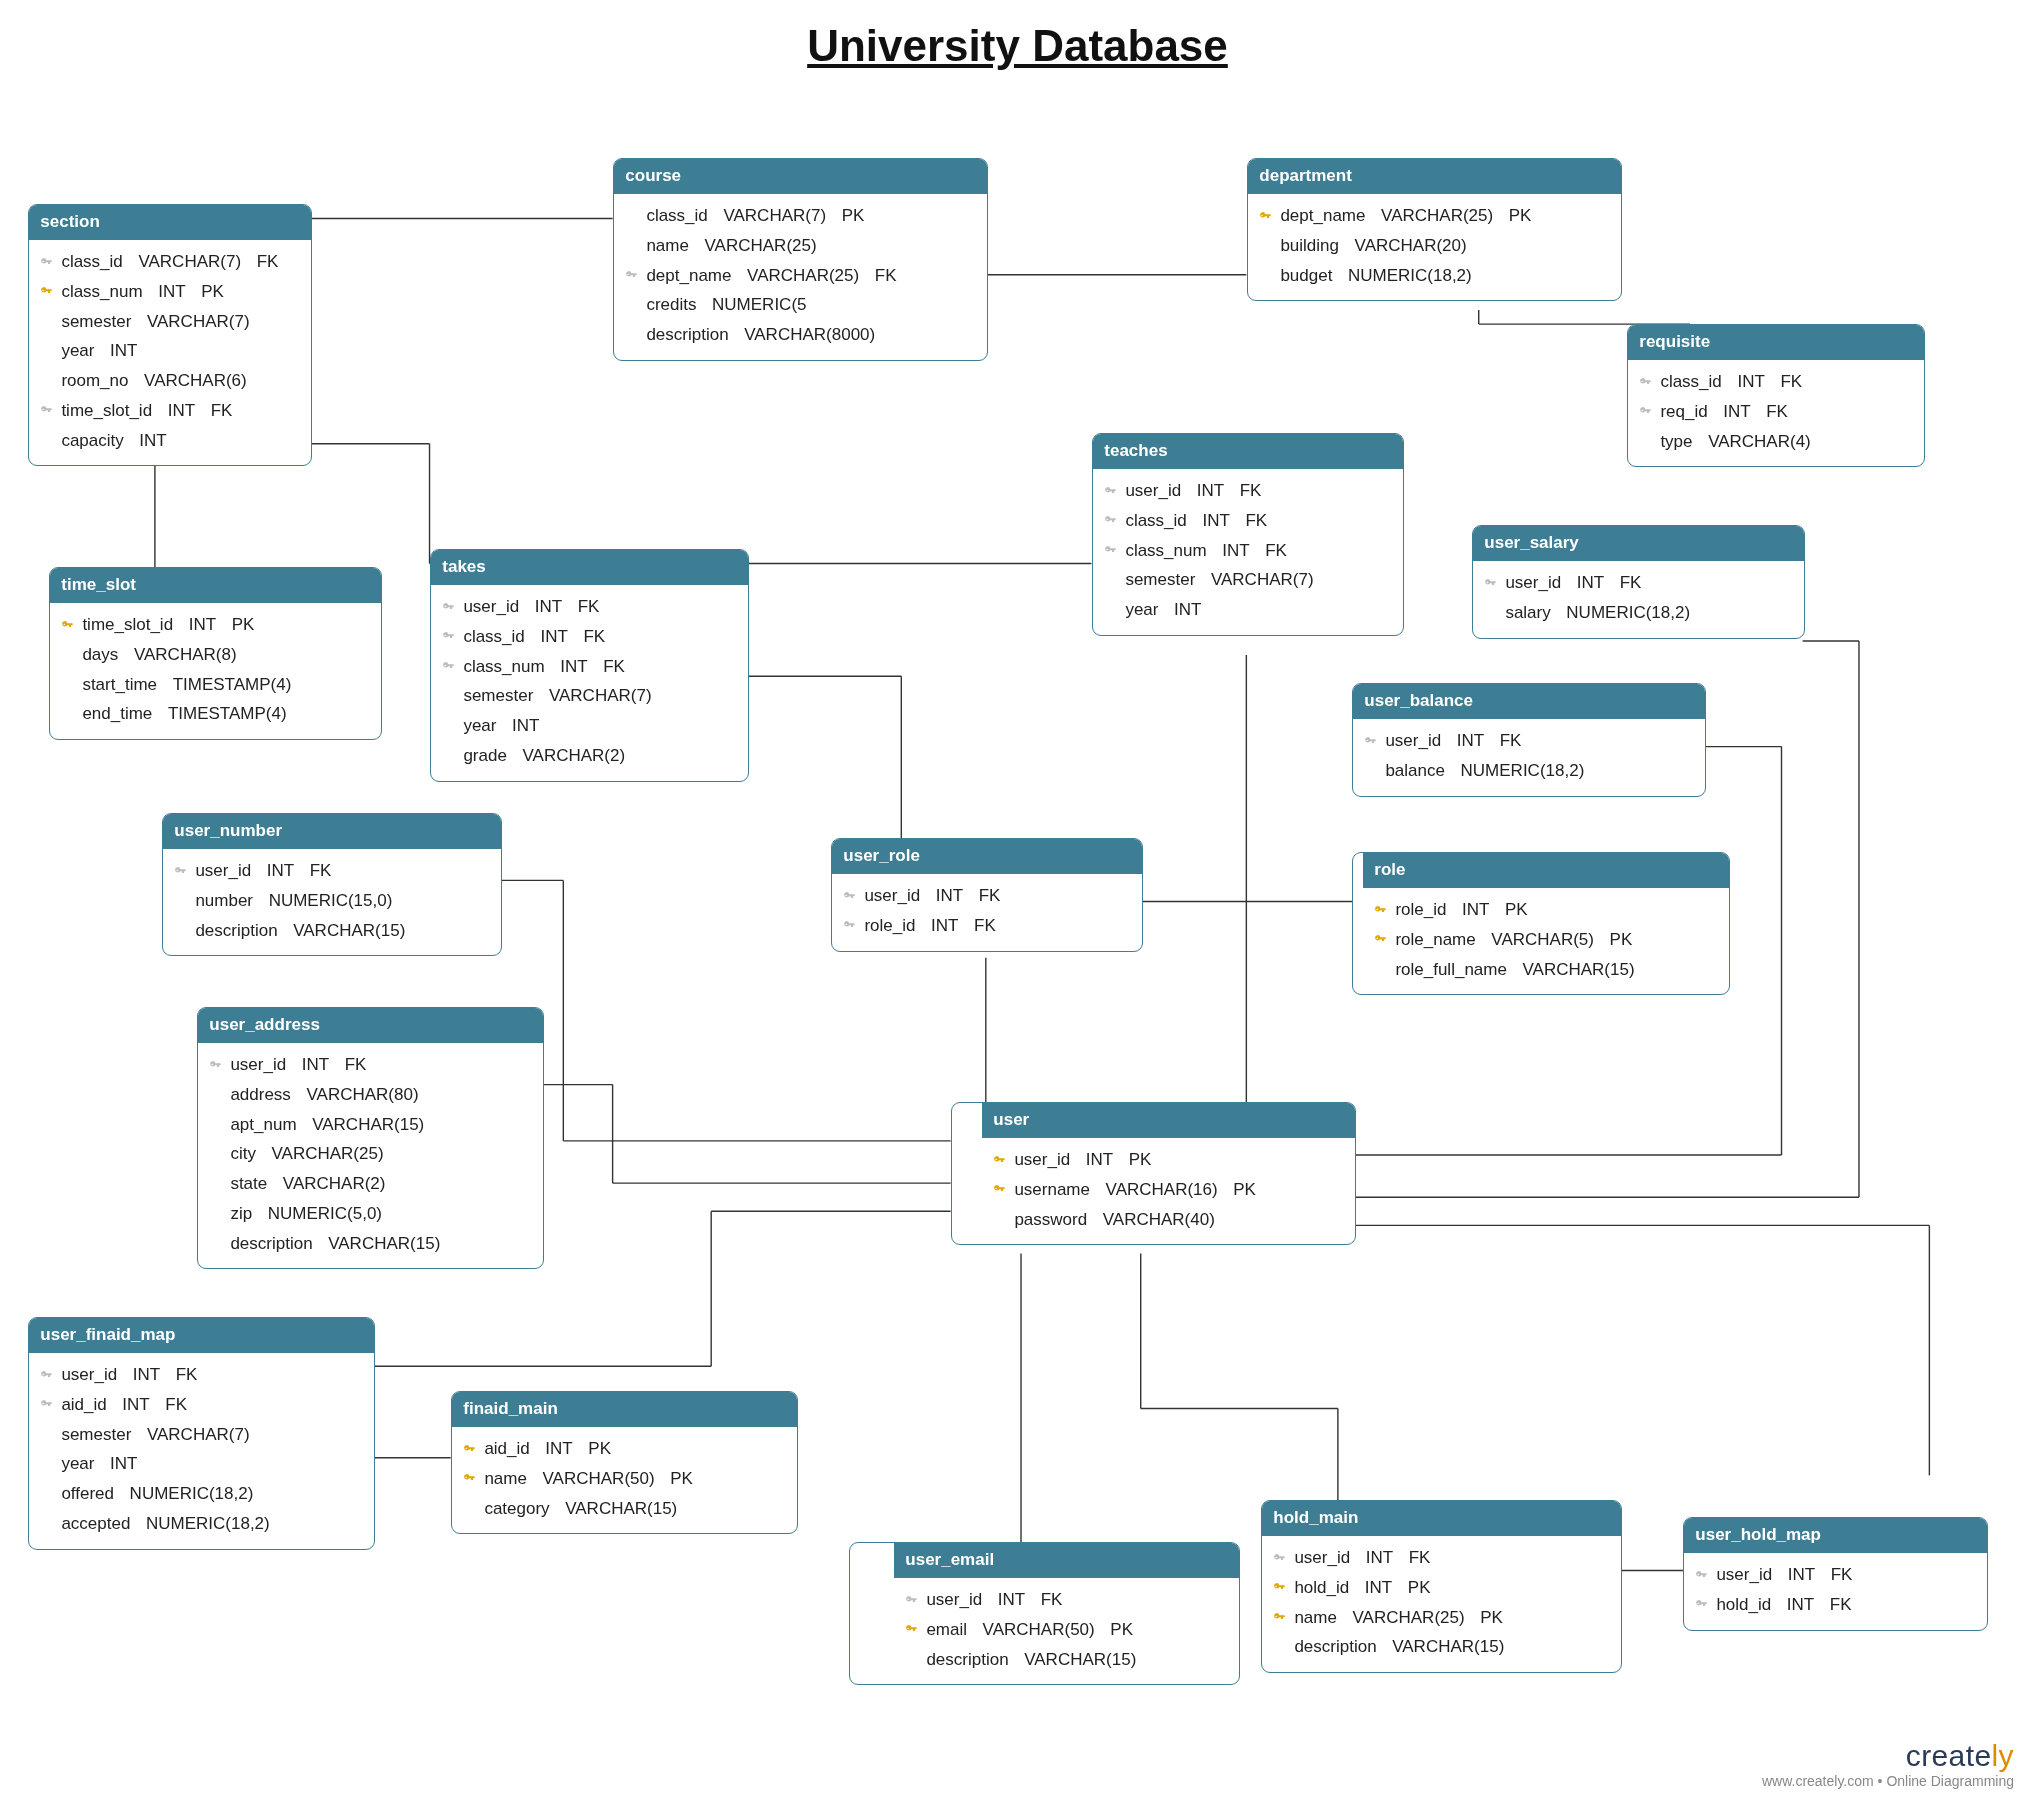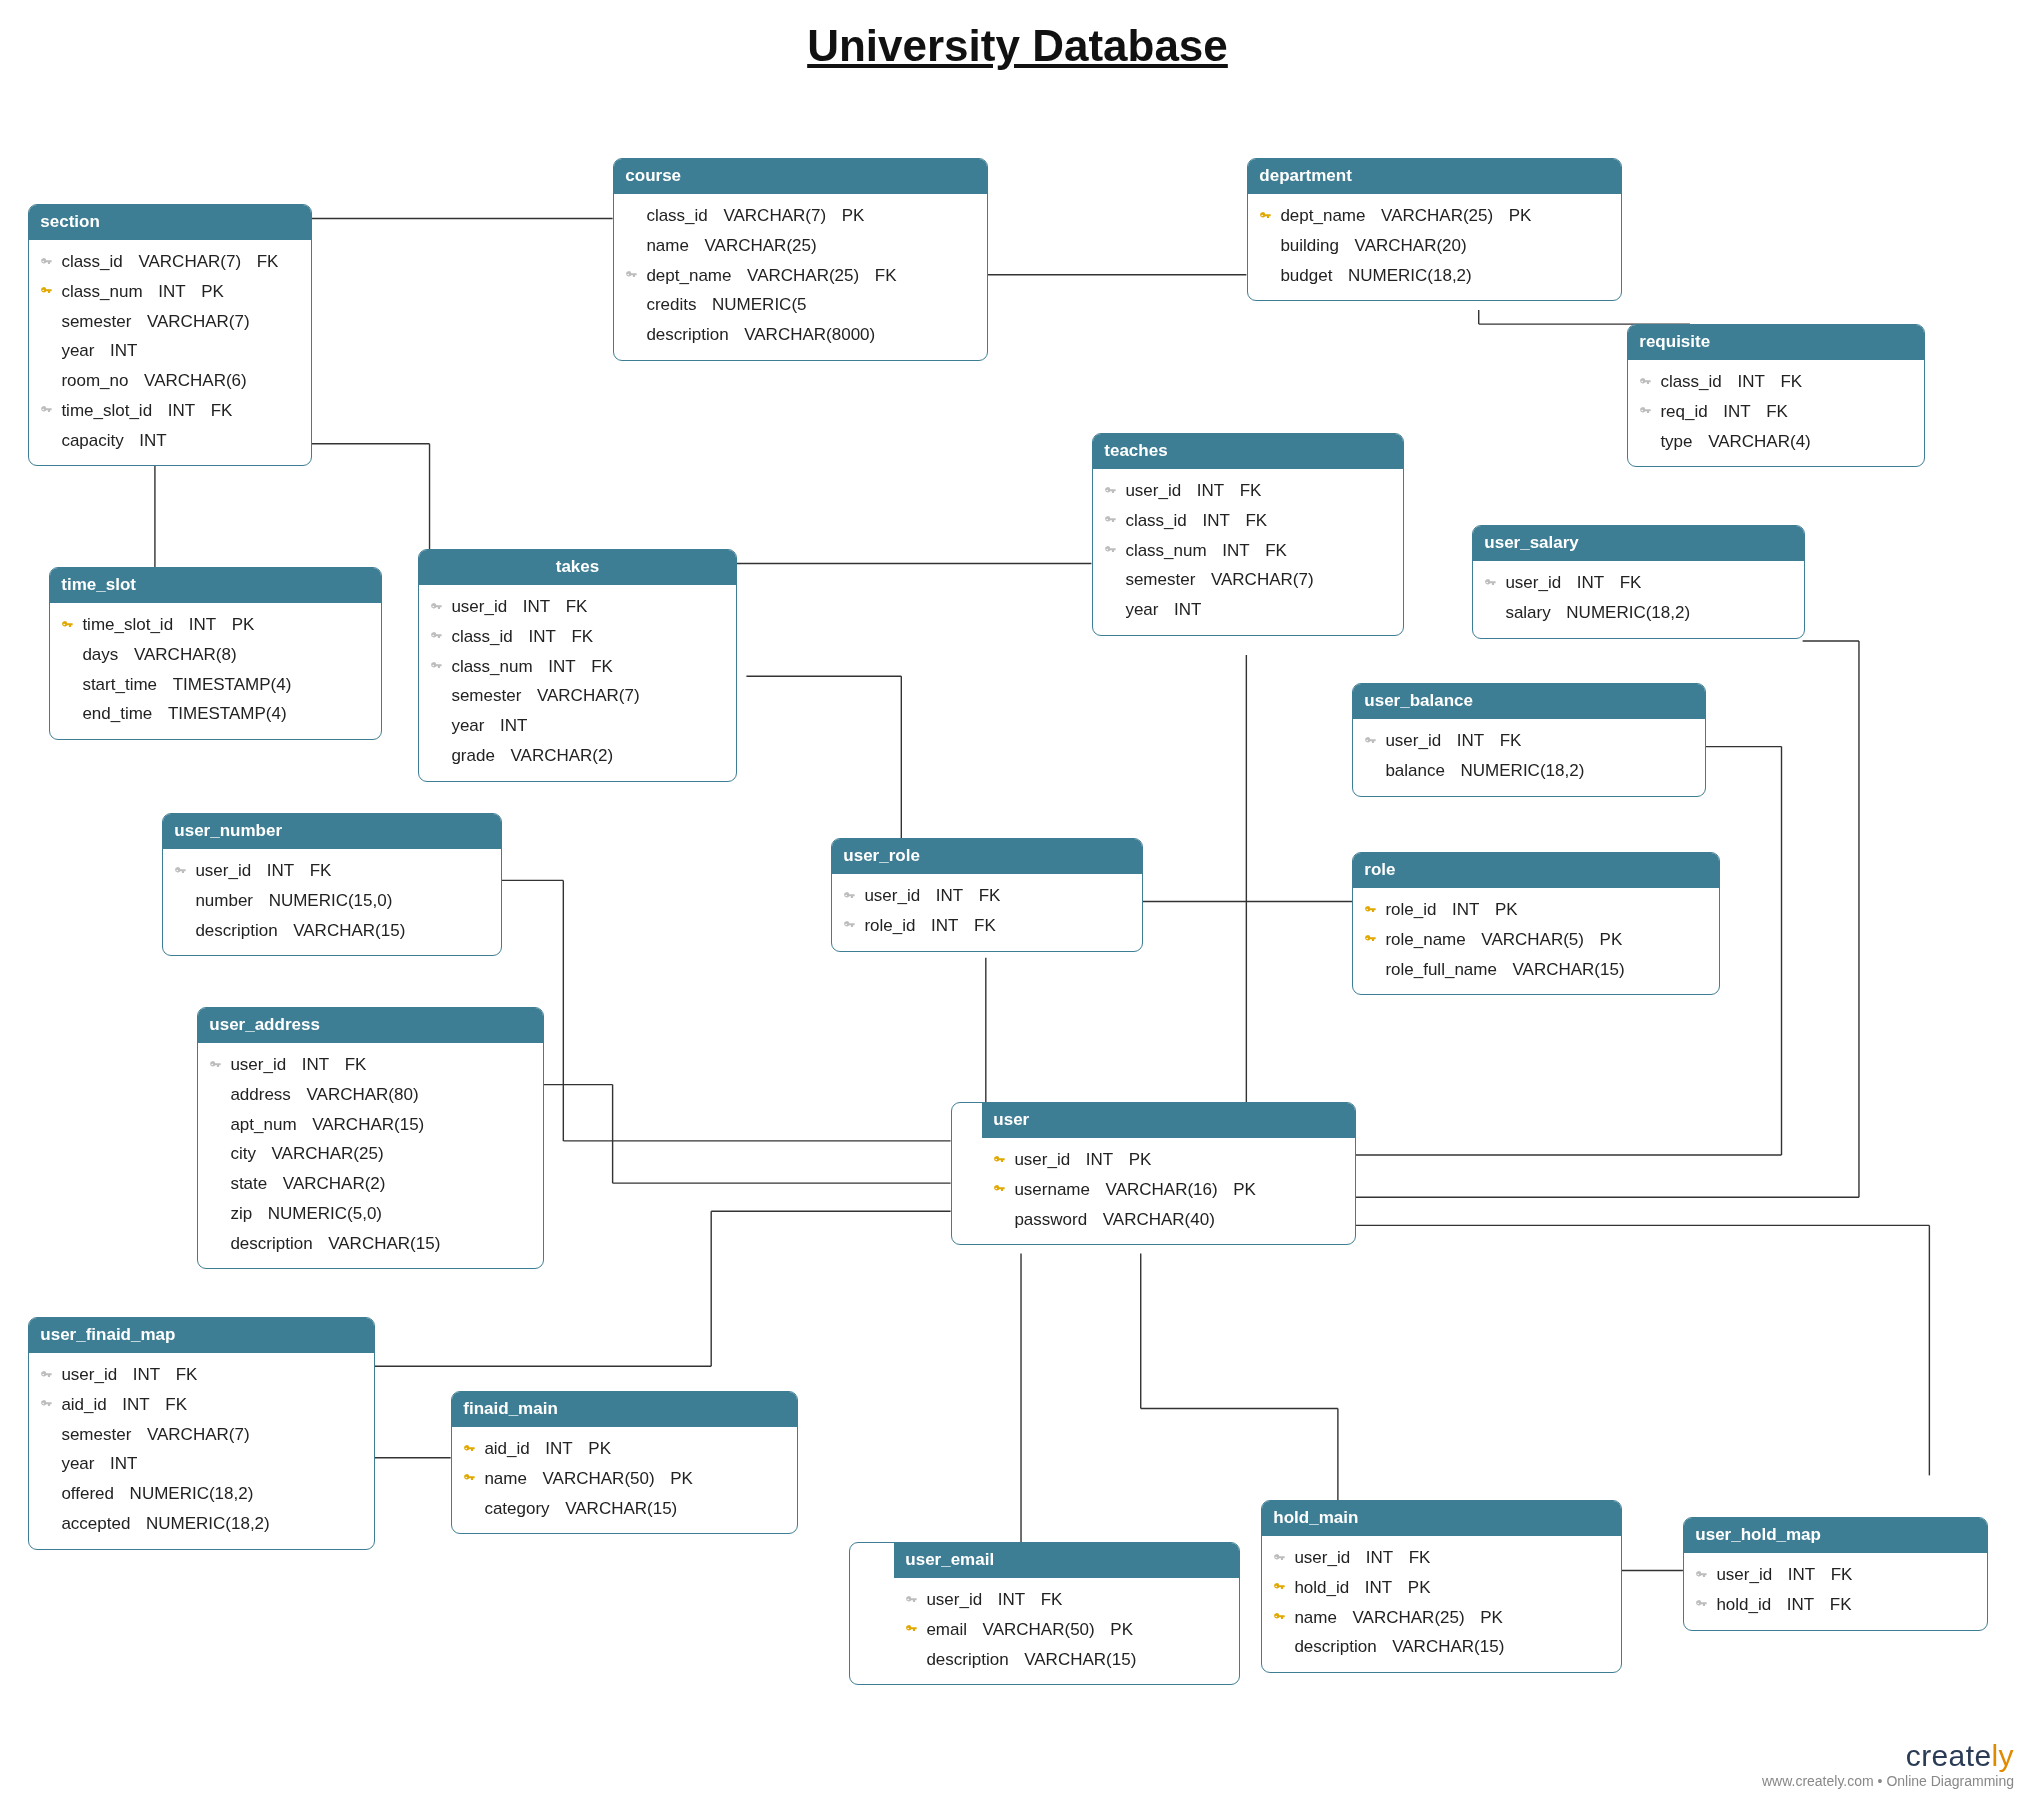--- a/index.html
+++ b/index.html
@@ -276,21 +276,21 @@
             <span class="colname">start_time</span>
             <span class="coltype">TIMESTAMP(4)</span>
           </div>
           <div class="row">
             <span class="keycol"></span>
             <span class="colname">end_time</span>
             <span class="coltype">TIMESTAMP(4)</span>
           </div>
         </div>
       </div>
-      <div class="entity" style="left: 418px; top: 549px; width: 317px; text-align: center;">
+      <div class="entity" style="left: 430px; top: 549px; width: 317px;">
         <div class="hdr">takes</div>
         <div class="body">
           <div class="row">
             <span class="keycol"><span class="fkicon"><svg viewBox="0 0 24 24">
                   <path fill="#bdbdbd" d="M7 14a5 5 0 1 1 4.9-6H22v4h-3v3h-4v-3h-3.1A5 5 0 0 1 7 14zm-1-5a1.5 1.5 0 1 0 0 3 1.5 1.5 0 0 0 0-3z"></path>
                 </svg></span></span>
             <span class="colname">user_id</span>
             <span class="coltype">INT</span>
             <span class="colkey">FK</span>
           </div>
@@ -382,21 +382,21 @@
           <div class="row">
             <span class="keycol"><span class="fkicon"><svg viewBox="0 0 24 24">
                   <path fill="#bdbdbd" d="M7 14a5 5 0 1 1 4.9-6H22v4h-3v3h-4v-3h-3.1A5 5 0 0 1 7 14zm-1-5a1.5 1.5 0 1 0 0 3 1.5 1.5 0 0 0 0-3z"></path>
                 </svg></span></span>
             <span class="colname">role_id</span>
             <span class="coltype">INT</span>
             <span class="colkey">FK</span>
           </div>
         </div>
       </div>
-      <div class="entity" style="left: 1352px; top: 852px; width: 366px;">
+      <div class="entity" style="left: 1352px; top: 852px; width: 366px; padding-left: 10px;">
         <div class="hdr">role</div>
         <div class="body">
           <div class="row">
             <span class="keycol"><span class="pkicon"><svg viewBox="0 0 24 24">
                   <path fill="#e0a800" d="M7 14a5 5 0 1 1 4.9-6H22v4h-3v3h-4v-3h-3.1A5 5 0 0 1 7 14zm-1-5a1.5 1.5 0 1 0 0 3 1.5 1.5 0 0 0 0-3z"></path>
                 </svg></span></span>
             <span class="colname">role_id</span>
             <span class="coltype">INT</span>
             <span class="colkey">PK</span>
           </div>

